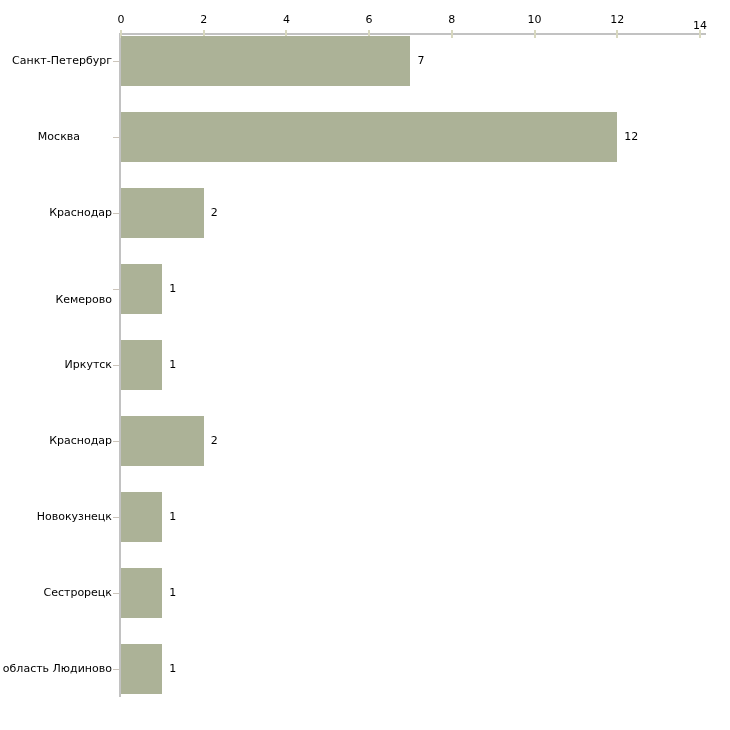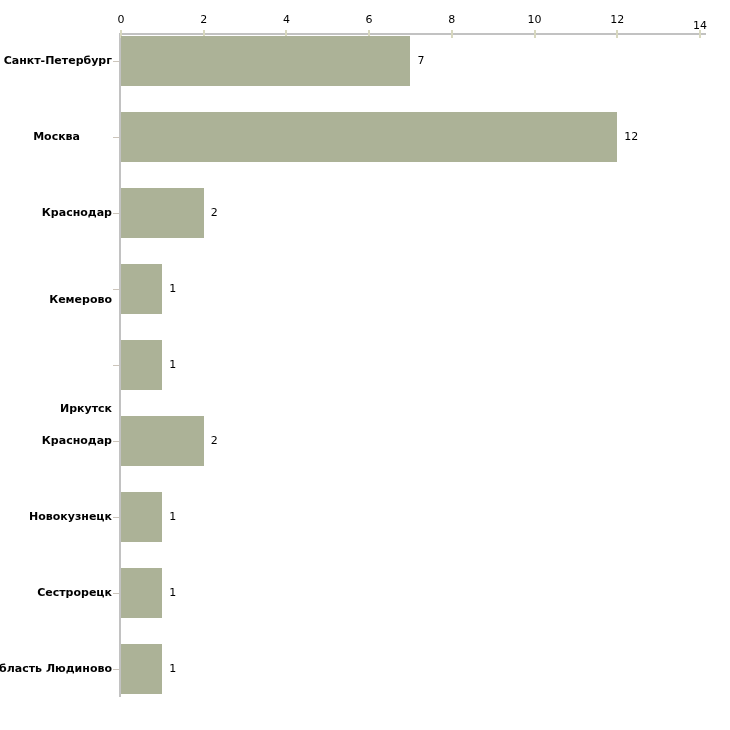--- a/index.html
+++ b/index.html
@@ -14,21 +14,21 @@
   .haxis-line{position:absolute;height:2px;}
   .vaxis-line{position:absolute;width:2px;}
   .x-tick{position:absolute;width:2px;height:8px;}
   .x-tick-label{
     position:absolute;transform:translateX(-50%);
     font-size:11px;line-height:14px;white-space:nowrap;
   }
   .bar{position:absolute;}
   .cat-label{
     position:absolute;white-space:nowrap;
-    font-size:11px;line-height:14px;text-align:left;font-weight:bold;
+    font-size:11px;line-height:14px;text-align:left;
   }
   .cat-tick{position:absolute;height:1px;width:6px;}
   .value-label{
     position:absolute;font-size:11px;line-height:16px;white-space:nowrap;
   }
 </style>
 </head>
 <body>
 
 <div class="chart">
@@ -63,21 +63,21 @@
       <div class="value-label" style="left: 624.2px; top: 129px; color: rgb(0, 0, 0);">12</div>
       <div class="bar" style="left: 121px; top: 188px; width: 82.7px; height: 50px; background: rgb(172, 178, 151);"></div>
       <div class="cat-label" style="right: 618px; top: 206px; color: rgb(0, 0, 0);">Краснодар</div>
       <div class="cat-tick" style="left: 113px; top: 213px; background: rgb(204, 197, 187);"></div>
       <div class="value-label" style="left: 210.7px; top: 205px; color: rgb(0, 0, 0);">2</div>
       <div class="bar" style="left: 121px; top: 264px; width: 41.4px; height: 50px; background: rgb(172, 178, 151);"></div>
       <div class="cat-label" style="right: 618px; top: 293px; color: rgb(0, 0, 0);">Кемерово</div>
       <div class="cat-tick" style="left: 113px; top: 289px; background: rgb(204, 197, 187);"></div>
       <div class="value-label" style="left: 169.3px; top: 281px; color: rgb(0, 0, 0);">1</div>
       <div class="bar" style="left: 121px; top: 340px; width: 41.4px; height: 50px; background: rgb(172, 178, 151);"></div>
-      <div class="cat-label" style="right: 618px; top: 358px; color: rgb(0, 0, 0); margin-top: 44px;">Иркутск</div>
+      <div class="cat-label" style="right: 618px; top: 358px; color: rgb(0, 0, 0);">Иркутск</div>
       <div class="cat-tick" style="left: 113px; top: 365px; background: rgb(204, 197, 187);"></div>
       <div class="value-label" style="left: 169.3px; top: 357px; color: rgb(0, 0, 0);">1</div>
       <div class="bar" style="left: 121px; top: 416px; width: 82.7px; height: 50px; background: rgb(172, 178, 151);"></div>
       <div class="cat-label" style="right: 618px; top: 434px; color: rgb(0, 0, 0);">Краснодар</div>
       <div class="cat-tick" style="left: 113px; top: 441px; background: rgb(204, 197, 187);"></div>
       <div class="value-label" style="left: 210.7px; top: 433px; color: rgb(0, 0, 0);">2</div>
       <div class="bar" style="left: 121px; top: 492px; width: 41.4px; height: 50px; background: rgb(172, 178, 151);"></div>
       <div class="cat-label" style="right: 618px; top: 510px; color: rgb(0, 0, 0); padding-left: 29px;">Новокузнецк</div>
       <div class="cat-tick" style="left: 113px; top: 517px; background: rgb(204, 197, 187);"></div>
       <div class="value-label" style="left: 169.3px; top: 509px; color: rgb(0, 0, 0);">1</div>

